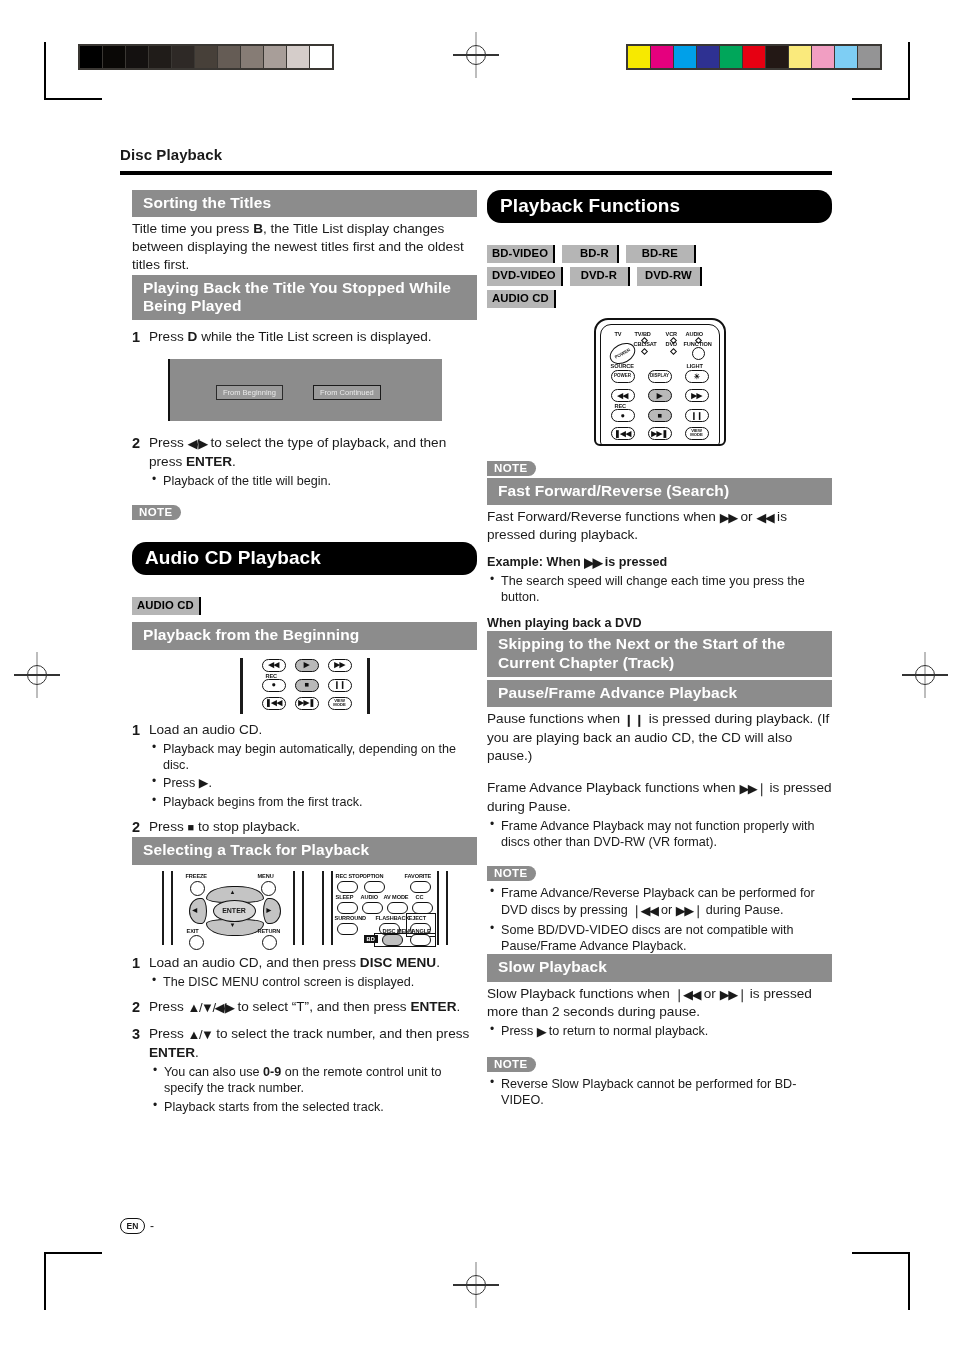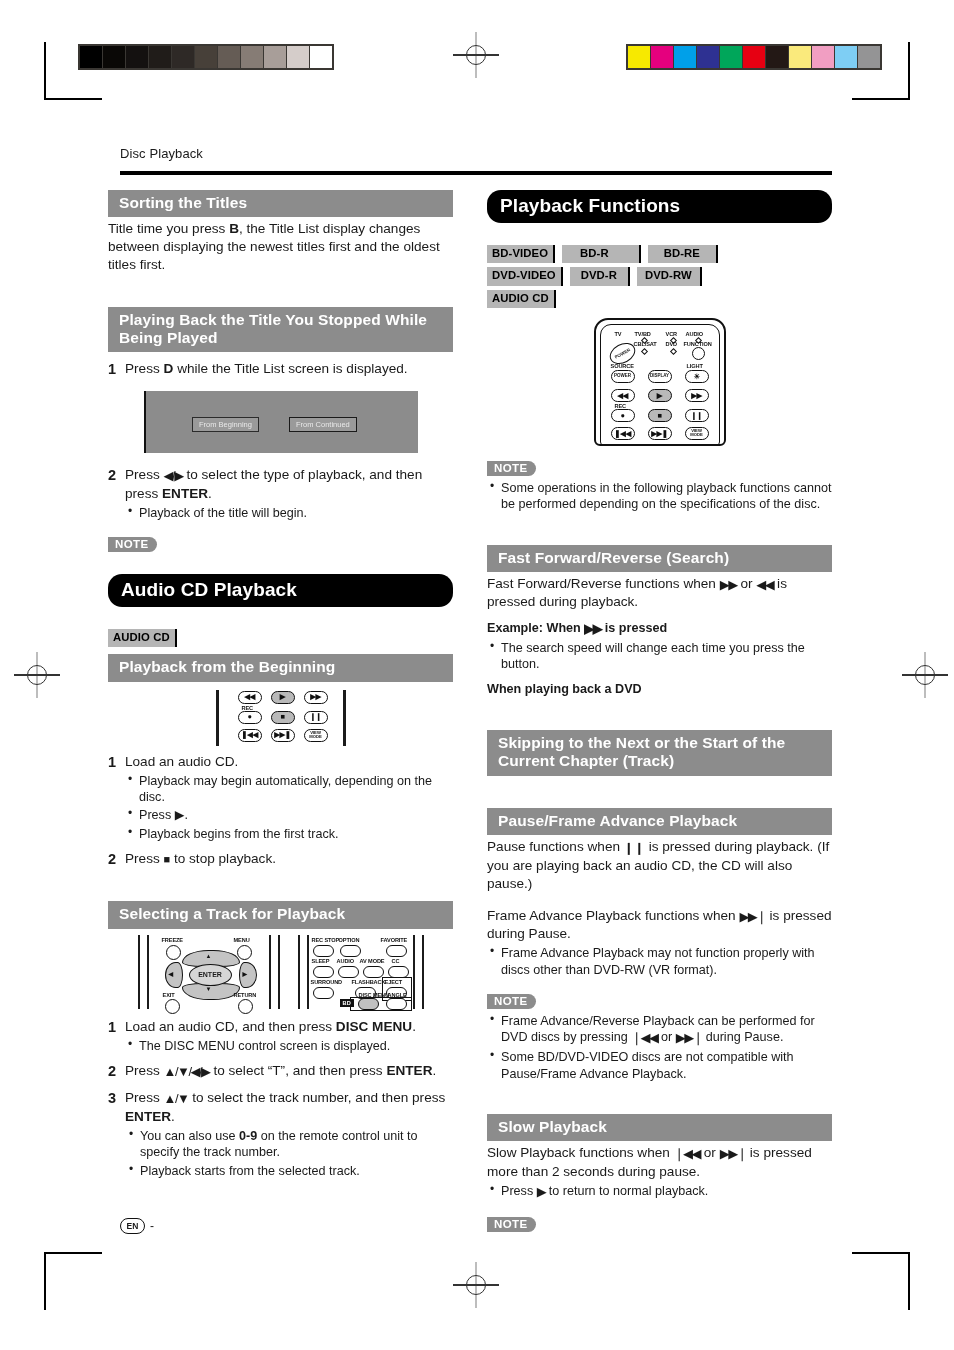--- a/index.html
+++ b/index.html
@@ -52,53 +52,53 @@
   
   .page {
     position: absolute;
     left: 0; top: 0; right: 0; bottom: 0;
   }
 
   .running-head {
     position: absolute;
     left: 120px;
     top: 146px;
-    font-size: 13px;
-    font-weight: normal;
+    font-size: 15px;
+    font-weight: bold;
     letter-spacing: 0.1px;
   }
   .head-rule {
     position: absolute;
     left: 120px;
     top: 171px;
     width: 712px;
     height: 3.5px;
     background: #000;
   }
 
   .col {
     position: absolute;
     top: 190px;
     width: 345px;
   }
-  .col-left  { left: 108px; }
+  .col-left  { left: 132px; }
   .col-right { left: 487px; }
 
   
   .band {
     background: #8c8c8c;
     color: #ffffff;
     font-weight: bold;
     font-size: 15.5px;
     line-height: 1.18;
     padding: 4px 0 5px 11px;
     margin: 0 0 3px 0;
     letter-spacing: 0.1px;
   }
-  .band.tight { margin-top: 32px; }
+  .band.tight { margin-top: 0; }
 
   
   .chapter {
     background: #000;
     color: #fff;
     font-weight: bold;
     font-size: 19px;
     border-radius: 14px;
     padding: 5px 0 6px 13px;
     margin: 0;
@@ -579,21 +579,21 @@
     </div>
   </div>
 
   <div class="col col-right">
 
     <div class="chapter">Playback Functions</div>
 
     <div class="badges">
       <div class="badge-row">
         <span class="badge">BD-VIDEO</span>
-        <span class="badge" style="padding-left:18px;padding-right:30px;">BD-R</span>
+        <span class="badge" style="padding-left:18px;padding-right:8px;">BD-R</span>
         <span class="badge" style="padding-left:16px;padding-right:16px;">BD-RE</span>
       </div>
       <div class="badge-row">
         <span class="badge">DVD-VIDEO</span>
         <span class="badge" style="padding-left:11px;padding-right:11px;">DVD-R</span>
         <span class="badge" style="padding-left:8px;padding-right:8px;">DVD-RW</span>
       </div>
       <div class="badge-row">
         <span class="badge">AUDIO CD</span>
       </div>
@@ -662,23 +662,20 @@
       <div class="key" style="left:52px;top:107px;width:24px;height:13px;">
           <span class="gl">▶▶❚</span>
         </div>
       <div class="key" style="left:89px;top:107px;width:24px;height:13px;">
           <span style="font-size:4.2px;line-height:4.4px;text-align:center;">VIEW MODE</span>
         </div>
     </div>
 
     <div class="note-block" style="margin-top:12px;">
       <span class="note-badge">NOTE</span>
-      <ul class="bul">
-        <li>Some operations in the following playback functions cannot be performed depending on the specifications of the disc.</li>
-      </ul>
     </div>
 
     <div class="band tight">Fast Forward/Reverse (Search)</div>
     <p class="body"><span>Fast Forward/Reverse functions when </span><span class="g">▶▶</span><span> or </span><span class="g">◀◀</span><span> is pressed during playback.</span></p>
 
     <p class="body" style="margin-top:9px;font-weight:bold;font-size:12.6px;"><span>Example: When </span><span class="g">▶▶</span><span> is pressed</span></p>
     <ul class="bul">
       <li>The search speed will change each time you press the button.</li>
     </ul>
 
@@ -706,20 +703,21 @@
 
     <div class="band tight">Slow Playback</div>
     <p class="body"><span>Slow Playback functions when </span><span class="g">❘◀◀</span><span> or </span><span class="g">▶▶❘</span><span> is pressed more than 2 seconds during pause.</span></p>
     <ul class="bul">
       <li><span>Press </span><span class="g">▶</span><span> to return to normal playback.</span></li>
     </ul>
 
     <div class="note-block">
       <span class="note-badge">NOTE</span>
       <ul class="bul">
+        <li>Reverse Slow Playback cannot be performed for BD-VIDEO.</li>
       </ul>
     </div>
   </div>
 
   <div class="footer">
     <span class="en-badge">EN</span>
     <span class="pg-dash">-</span>
   </div>
 </div>
 

